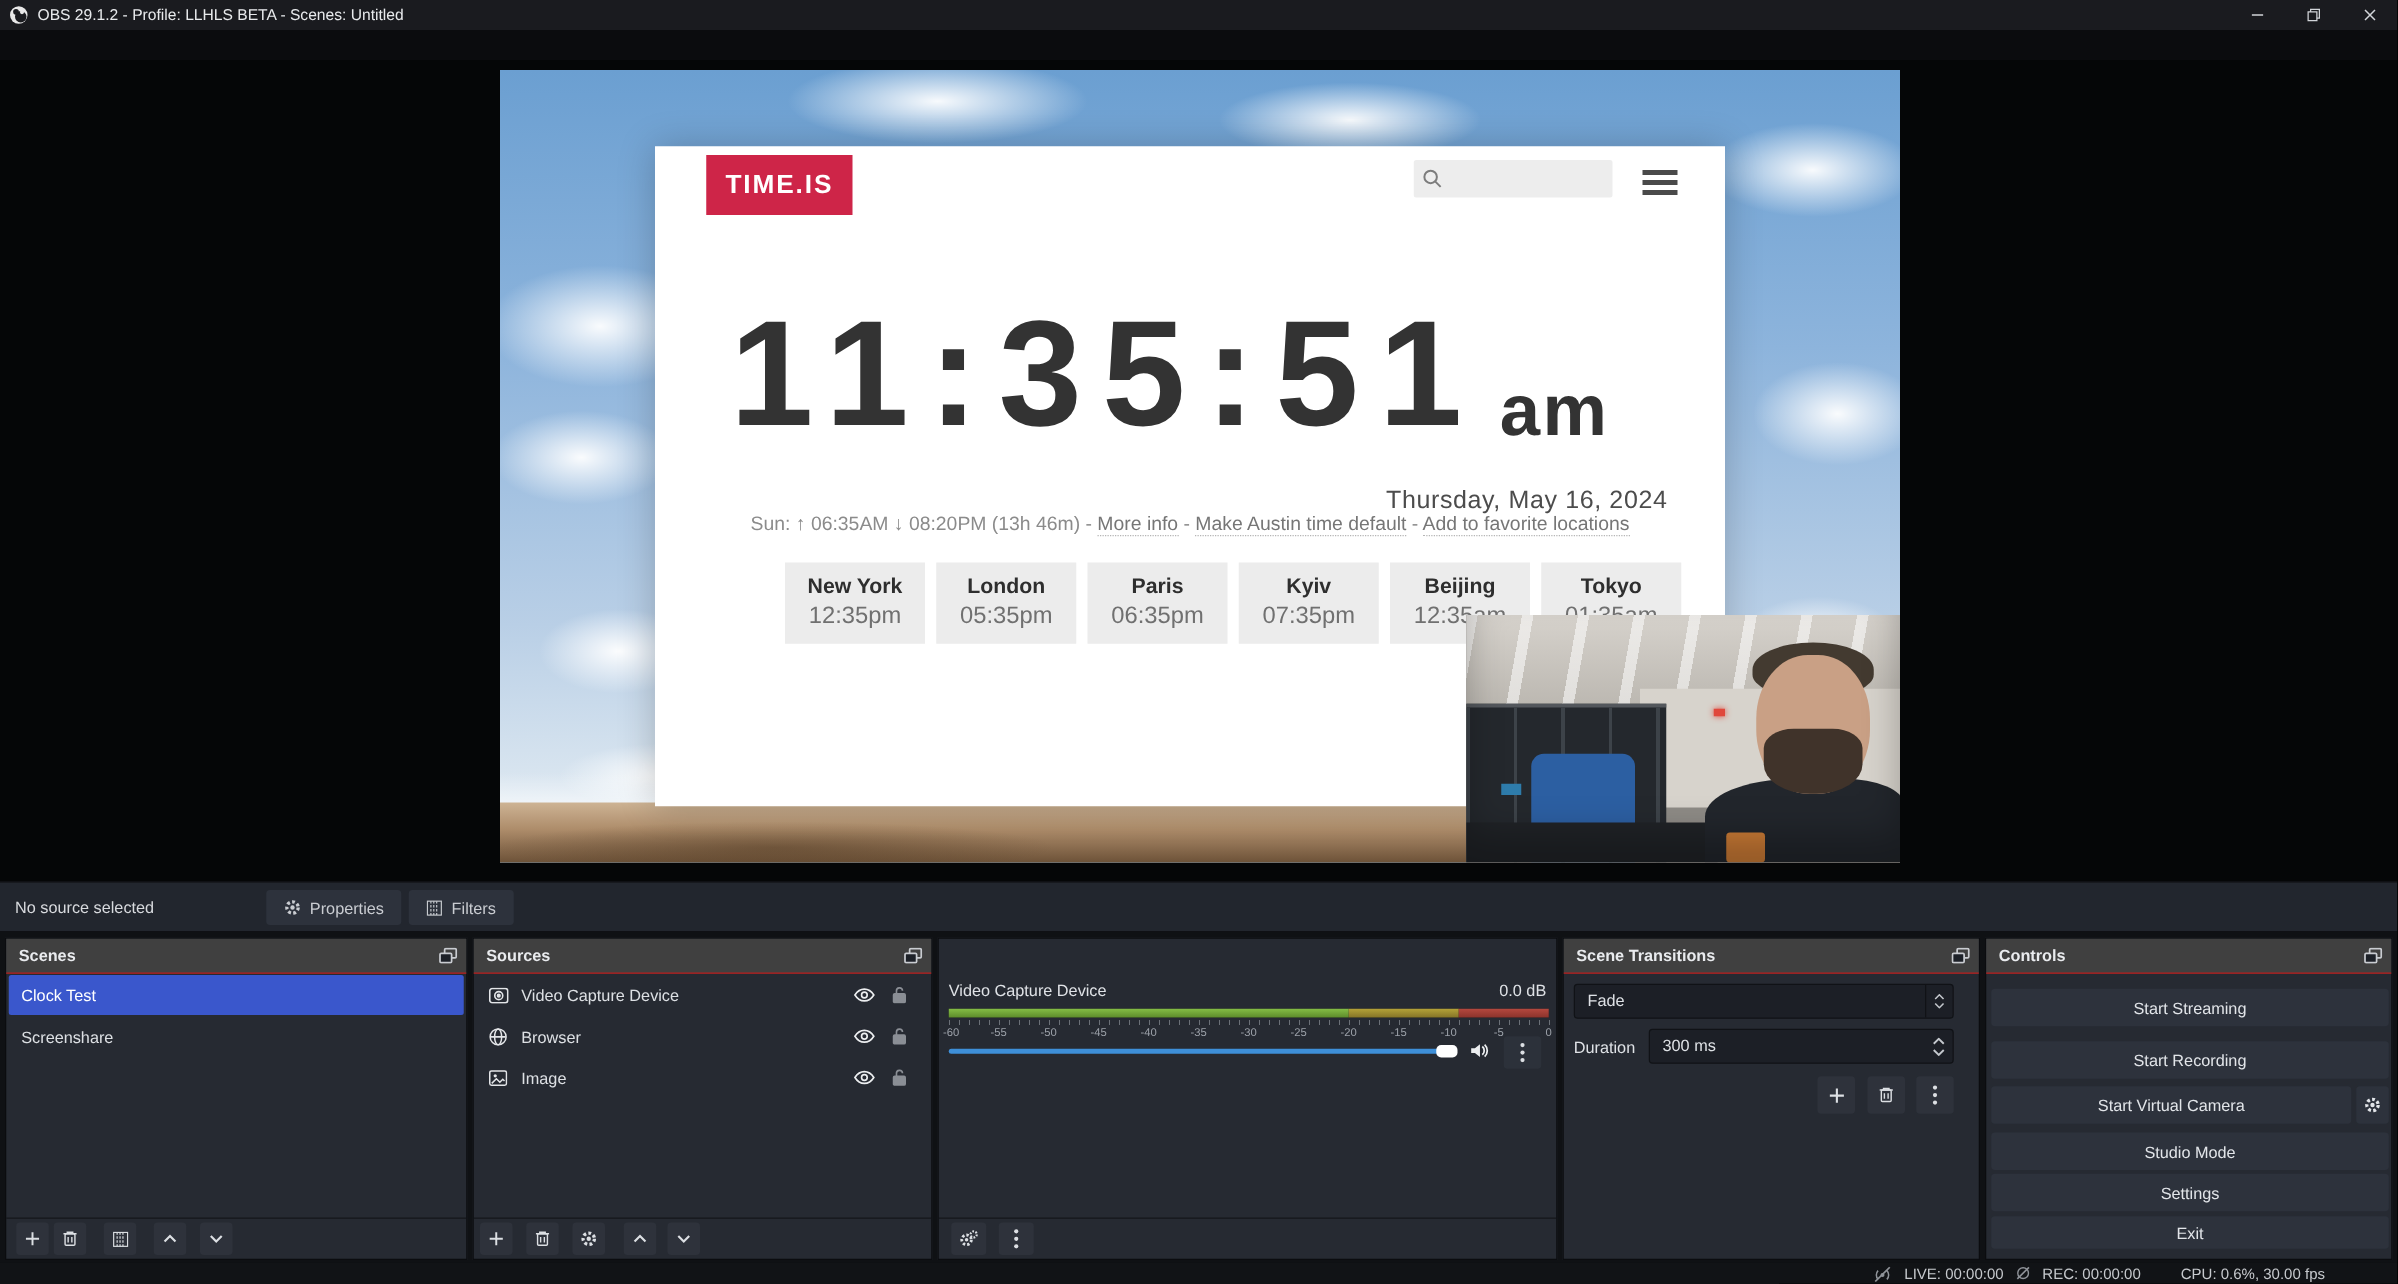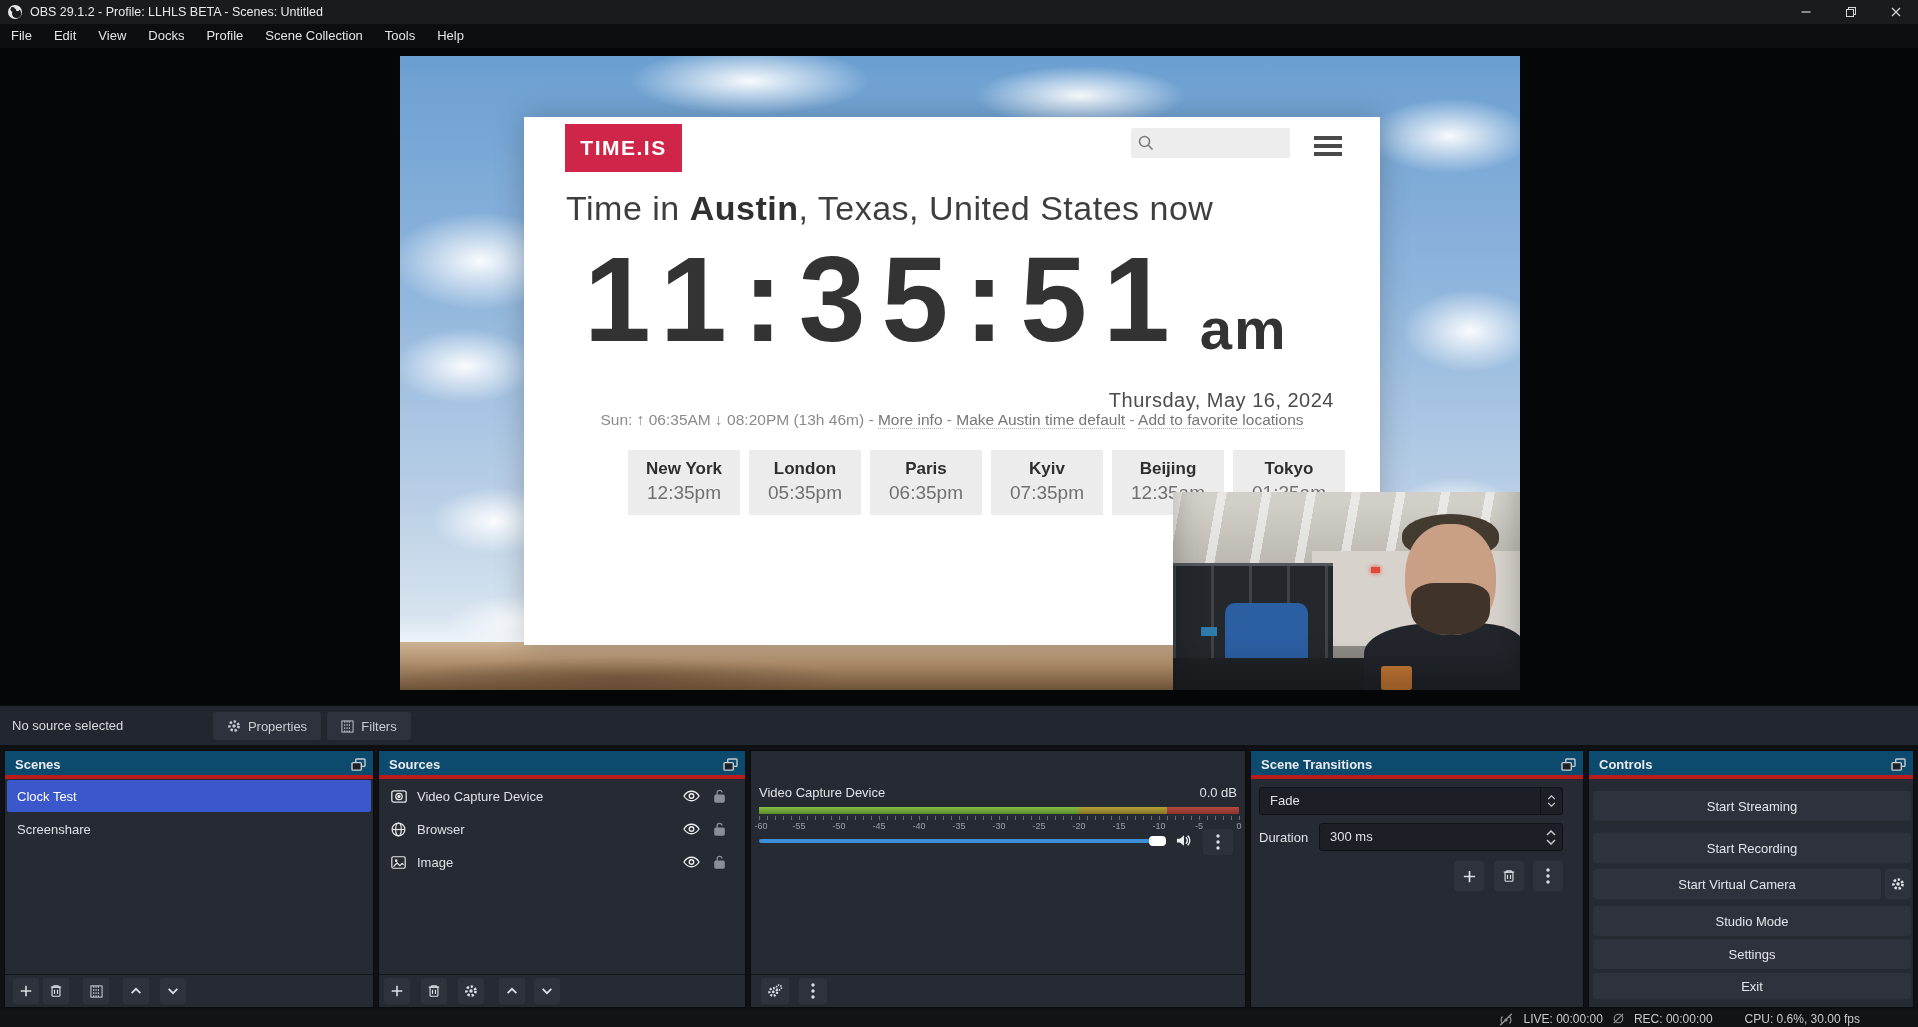--- a/index.html
+++ b/index.html
@@ -82,21 +82,21 @@
   .src-toolbar { position:absolute; left:0; top:705px; width:100%; height:40px; background:#22262e; border-top:1px solid #0c0d0f; }
   .src-status { position:absolute; left:12px; top:0; line-height:40px; font-size:13px; color:#d8dade; }
   .tb-btn { position:absolute; top:6px; height:28px; background:#2d323c; border-radius:3px; display:flex; align-items:center;
     justify-content:center; gap:7px; font-size:13px; color:#c9ccd1; }
   .tb-props { left:213px; width:108px; }
   .tb-filters { left:327px; width:84px; }
 
   
   .panels { position:absolute; left:0; top:745px; width:100%; height:265px; background:#0f1114; }
   .panel { position:absolute; top:5px; height:258px; background:#262a32; border:1px solid #0b0c0f; }
-  .panel-head { position:relative; height:28px; background:#0c4a6e; border-bottom:4px solid #b91c1c; }
+  .panel-head { position:relative; height:28px; background:#404040; border-bottom:1px solid #b91c1c; }
   .panel-title { position:absolute; left:10px; top:0; line-height:28px; font-size:13px; font-weight:bold; color:#e9ebee; }
   .popout { position:absolute; right:7px; top:7px; color:#c9ccd1; }
   .p-scenes { left:4px; width:370px; }
   .p-sources { left:378px; width:368px; }
   .p-audio { left:750px; width:496px; }
   .p-trans { left:1250px; width:334px; }
   .p-controls { left:1588px; width:326px; }
 
   .list-row { position:relative; height:32px; margin:1px 2px; display:flex; align-items:center; font-size:13px; color:#dde0e4; }
   .list-row.sel { background:var(--accent-blue,#3a57cc); border-radius:2px; color:#fff; }
@@ -183,30 +183,20 @@
           </svg>
       </span>
       <span class="win-btn">
         <svg width="12" height="12" viewBox="0 0 12 12">
             <path d="M2 2l8 8M10 2l-8 8" stroke="currentColor" stroke-width="1.2"></path>
           </svg>
       </span>
     </div>
   </div>
 
-  <div class="menubar">
-    <span class="menu-item">File</span>
-    <span class="menu-item">Edit</span>
-    <span class="menu-item">View</span>
-    <span class="menu-item">Docks</span>
-    <span class="menu-item">Profile</span>
-    <span class="menu-item">Scene Collection</span>
-    <span class="menu-item">Tools</span>
-    <span class="menu-item">Help</span>
-  </div>
 
   <div class="preview-area">
     <div class="canvas">
       <div class="cloud" style="left:-40px;top:140px;width:240px;height:130px;"></div>
       <div class="cloud" style="left:-30px;top:260px;width:190px;height:100px;"></div>
       <div class="cloud" style="left:10px;top:420px;width:170px;height:90px;"></div>
       <div class="cloud" style="left:190px;top:-20px;width:320px;height:90px;"></div>
       <div class="cloud" style="left:540px;top:0px;width:280px;height:80px;"></div>
       <div class="cloud" style="left:940px;top:30px;width:220px;height:100px;"></div>
       <div class="cloud" style="left:980px;top:220px;width:180px;height:110px;"></div>
@@ -226,21 +216,20 @@
                 <path d="M11.3 11.3l4.2 4.2"></path>
               </svg>
           </span>
         </div>
         <div class="ti-burger">
             <span></span>
             <span></span>
             <span></span>
           </div>
 
-        <div class="ti-headline"><span>Time in </span><b>Austin</b><span>, Texas, United States now</span></div>
 
         <div class="ti-timewrap">
           <span class="ti-time">11:35:51</span>
           <span class="ti-ampm">am</span>
         </div>
 
         <div class="ti-date">Thursday, May 16, 2024</div>
 
         <div class="ti-sun"><span>Sun: ↑ 06:35AM ↓ 08:20PM (13h 46m) - </span><span class="ti-link">More info</span><span> - </span><span class="ti-link">Make Austin time default</span><span> - </span><span class="ti-link">Add to favorite locations</span></div>
 

